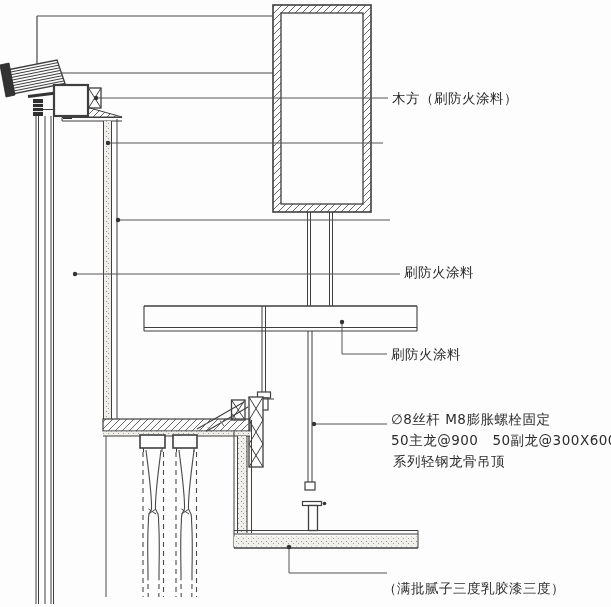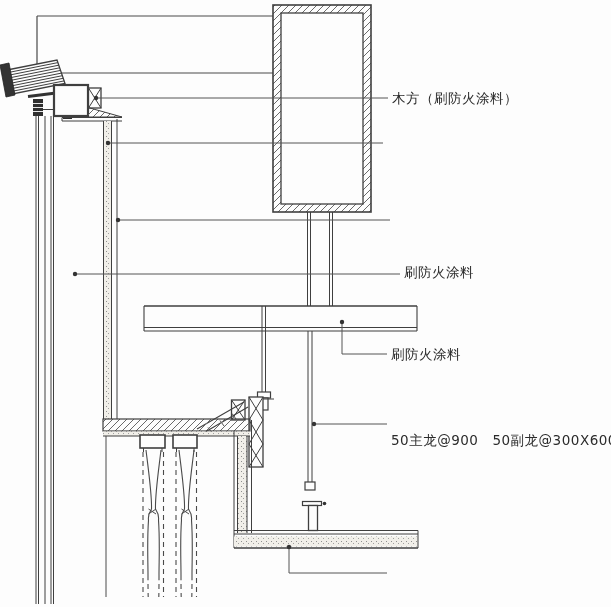--- a/index.html
+++ b/index.html
@@ -163,15 +163,18 @@
         <circle cx="75" cy="274" r="2.2"></circle>
       <circle cx="342" cy="322" r="2.2"></circle>
         <circle cx="314" cy="424" r="2.2"></circle>
       <circle cx="289" cy="547" r="2.2"></circle>
     </g>
   </svg>
 
   <div class="lbl" style="left:392px;top:89px">木方（刷防火涂料）</div>
   <div class="lbl" style="left:404px;top:263px">刷防火涂料</div>
   <div class="lbl" style="left:391px;top:345px">刷防火涂料</div>
+  <div class="lbl" style="left:391px;top:410px">∅8丝杆 M8膨胀螺栓固定</div>
   <div class="lbl" style="left:391px;top:431px">50主龙@900　50副龙@300X600</div>
+  <div class="lbl" style="left:393px;top:452px">系列轻钢龙骨吊顶</div>
+  <div class="lbl" style="left:383px;top:579px">（满批腻子三度乳胶漆三度）</div>
 
 </div>
 
 </body></html>

